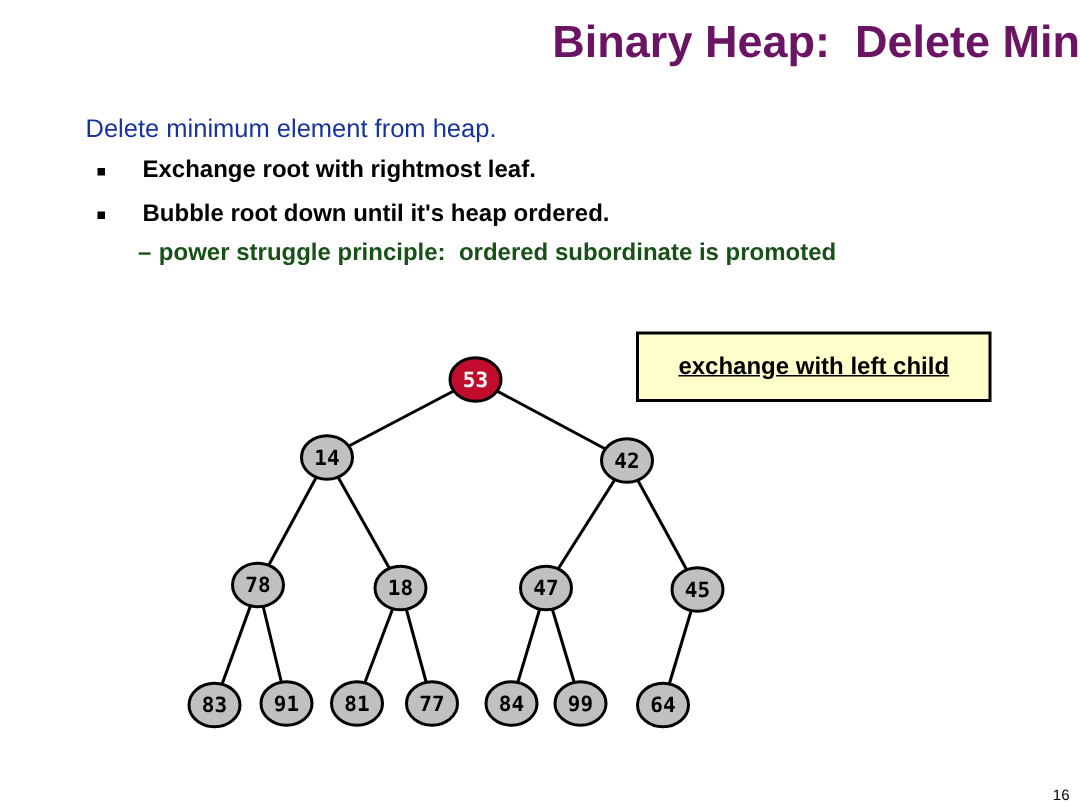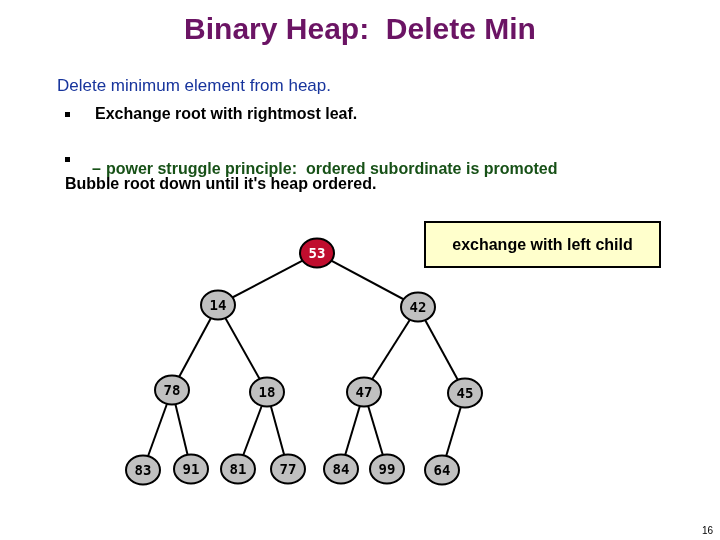--- a/index.html
+++ b/index.html
@@ -7,21 +7,21 @@
   body {
     position: relative;
     width: 720px; height: 540px;
     background: #ffffff;
     font-family: "Liberation Sans", sans-serif;
     overflow: hidden;
   }
   .slide-title {
     position: absolute;
     top: 12px; left: 0; right: 0;
-    text-align: center;
+    text-align: right;
     font-size: 30px;
     font-weight: bold;
     color: var(--title-color, #6B1464);
     white-space: pre;
   }
   .heading {
     position: absolute;
     left: 57px; top: 76px;
     font-size: 17px;
     font-weight: normal;
@@ -30,21 +30,21 @@
   }
   .bullet-line {
     position: absolute;
     left: 65px;
     display: flex;
     align-items: flex-start;
     line-height: 20px;
     gap: 12px;
   }
   .bullet-line.b1 { top: 104px; }
-  .bullet-line.b2 { top: 149px; flex-direction: column; }
+  .bullet-line.b2 { top: 133px; }
   .bullet-square {
     width: 5px; height: 5px;
     background: #000000;
     margin-top: 8px;
     margin-right: 13px;
     flex: 0 0 auto;
   }
   .bullet-text {
     font-size: 16px;
     font-weight: bold;
@@ -77,20 +77,21 @@
     left: 424px; top: 221px;
     width: 237px; height: 47px;
     background: var(--callout-bg, #FFFFCC);
     border: 2px solid #000000;
     display: flex;
     align-items: center;
     justify-content: center;
     font-size: 16px;
     font-weight: bold;
     color: #000000;
+    text-decoration: underline;
   }
   .page-number {
     position: absolute;
     right: 7px; bottom: 4px;
     font-size: 10px;
     color: #000000;
     text-align: right;
   }
 </style>
 </head>

